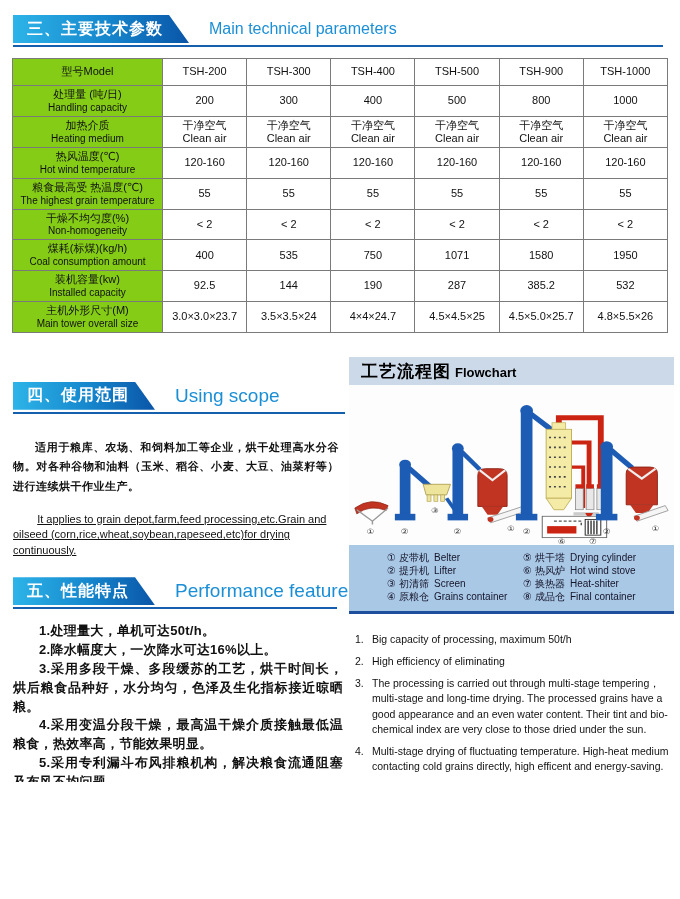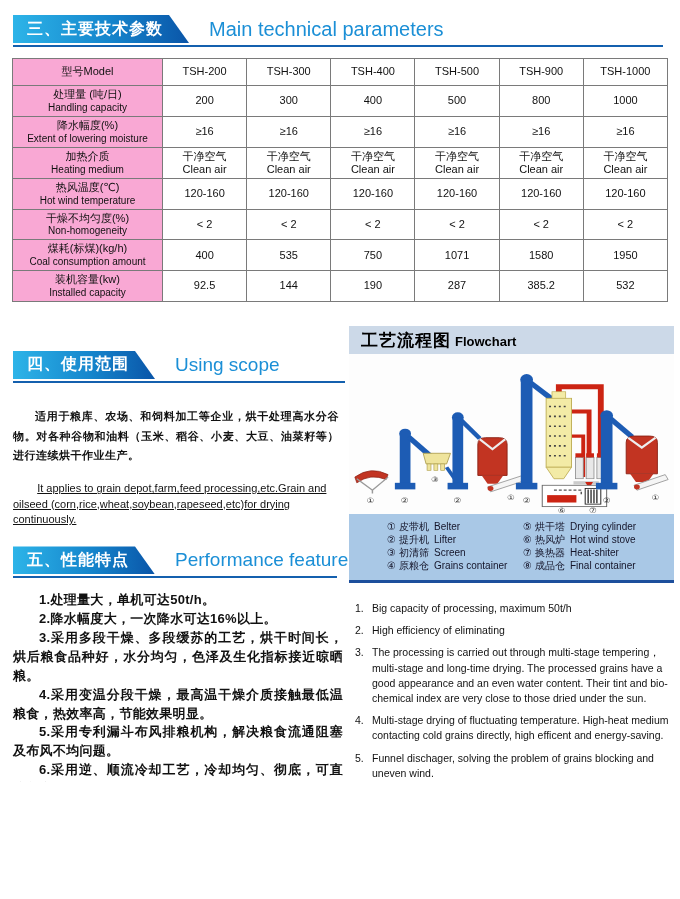--- a/index.html
+++ b/index.html
@@ -11,33 +11,33 @@
 
   
   .sec-header { display:flex; align-items:center; border-bottom:2px solid #1460ae; padding-bottom:2px; }
   .sec-banner {
     height:28px; display:flex; align-items:center;
     padding:0 26px 0 14px;
     background:linear-gradient(90deg,#2db4e8 0%,#1585cc 55%,#0a55a8 100%);
     clip-path:polygon(0 0, calc(100% - 20px) 0, 100% 100%, 0 100%);
     color:#ffffff; font-weight:bold; font-size:16px; letter-spacing:1px; white-space:nowrap;
   }
-  .sec-en { color:#1b8fd6; font-size:20px; font-weight:500; margin-left:20px; white-space:nowrap; }
+  .sec-en { color:#1b8fd6; font-size:16px; font-weight:500; margin-left:20px; white-space:nowrap; }
 
   .hdr-top { margin:15px 17px 0 13px; }
 
   
   table.params {
     margin:11px 0 0 12px; width:656px; border-collapse:collapse; table-layout:fixed;
   }
   .params col.c-label { width:150px; }
   .params th, .params td {
     border:1px solid #7a7a7a; text-align:center; vertical-align:middle; padding:2px 1px;
   }
-  .params th { background:#f9a8d4; font-weight:normal; }
+  .params th { background:#84cc16; font-weight:normal; }
   .params td { font-size:11px; white-space:pre-line; height:27px; line-height:1.2; }
   .lbl-zh { display:block; font-size:11px; line-height:1.25; }
   .lbl-en { display:block; font-size:10px; line-height:1.2; }
   .model-cell { font-size:11px; }
 
   
   .two-col { display:flex; margin-top:24px; }
   .col-left  { width:347px; padding-left:13px; }
   .col-right { width:333px; }
 
@@ -122,32 +122,20 @@
           </th>
       <td>200</td>
       <td>300</td>
       <td>400</td>
       <td>500</td>
       <td>800</td>
       <td>1000</td>
     </tr>
     <tr>
       <th>
-            <span class="lbl-zh">降水幅度(%)</span>
-            <span class="lbl-en">Extent of lowering moisture</span>
-          </th>
-      <td>≥16</td>
-      <td>≥16</td>
-      <td>≥16</td>
-      <td>≥16</td>
-      <td>≥16</td>
-      <td>≥16</td>
-    </tr>
-    <tr>
-      <th>
             <span class="lbl-zh">加热介质</span>
             <span class="lbl-en">Heating medium</span>
           </th>
       <td>干净空气
 Clean air</td>
       <td>干净空气
 Clean air</td>
       <td>干净空气
 Clean air</td>
       <td>干净空气
@@ -161,20 +149,32 @@
       <th>
             <span class="lbl-zh">热风温度(℃)</span>
             <span class="lbl-en">Hot wind temperature</span>
           </th>
       <td>120-160</td>
       <td>120-160</td>
       <td>120-160</td>
       <td>120-160</td>
       <td>120-160</td>
       <td>120-160</td>
+    </tr>
+    <tr>
+      <th>
+            <span class="lbl-zh">粮食最高受 热温度(℃)</span>
+            <span class="lbl-en">The highest grain temperature</span>
+          </th>
+      <td>55</td>
+      <td>55</td>
+      <td>55</td>
+      <td>55</td>
+      <td>55</td>
+      <td>55</td>
     </tr>
     <tr>
       <th>
             <span class="lbl-zh">干燥不均匀度(%)</span>
             <span class="lbl-en">Non-homogeneity</span>
           </th>
       <td>&lt; 2</td>
       <td>&lt; 2</td>
       <td>&lt; 2</td>
       <td>&lt; 2</td>
@@ -197,20 +197,32 @@
       <th>
             <span class="lbl-zh">装机容量(kw)</span>
             <span class="lbl-en">Installed capacity</span>
           </th>
       <td>92.5</td>
       <td>144</td>
       <td>190</td>
       <td>287</td>
       <td>385.2</td>
       <td>532</td>
+    </tr>
+    <tr>
+      <th>
+            <span class="lbl-zh">主机外形尺寸(M)</span>
+            <span class="lbl-en">Main tower overall size</span>
+          </th>
+      <td>3.0×3.0×23.7</td>
+      <td>3.5×3.5×24</td>
+      <td>4×4×24.7</td>
+      <td>4.5×4.5×25</td>
+      <td>4.5×5.0×25.7</td>
+      <td>4.8×5.5×26</td>
     </tr>
   </tbody>
     </table>
 
   <div class="two-col">
 
     <div class="col-left">
 
       <div class="sec-header hdr-left">
         <div class="sec-banner">

